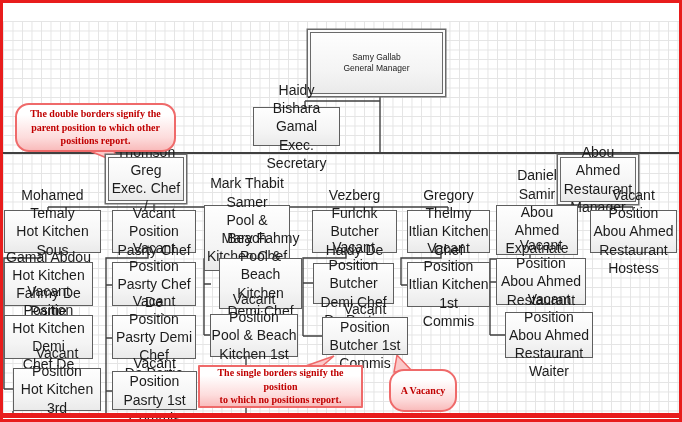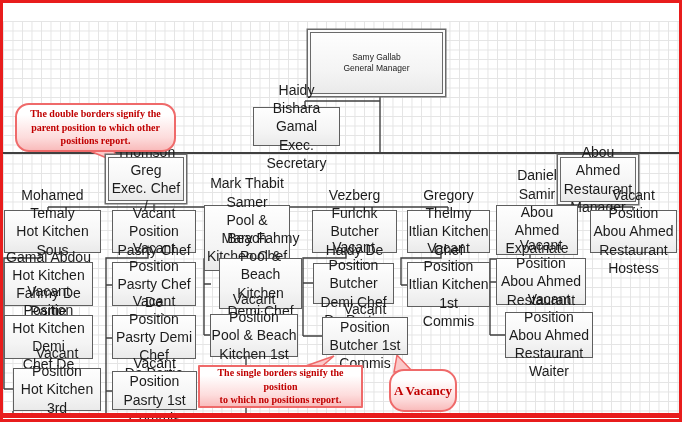--- a/index.html
+++ b/index.html
@@ -144,16 +144,16 @@
 
   <div class="node" style="left:587px;top:207px;width:87px;height:43px">Vacant Position
 Abou Ahmed
 Restaurant Hostess</div>
 
   <div class="callout" style="left:12px;top:100px;width:161px;height:49px;border-radius:14px">The double borders signify the
 parent position to which other
 positions report.</div>
   <div class="callout" style="left:195px;top:362px;width:165px;height:43px;border-radius:1px">The single borders signify the position
 to which no positions report.</div>
-  <div class="callout" style="left:386px;top:366px;width:68px;height:43px;border-radius:15px;font-size:13px">A Vacancy</div>
+  <div class="callout" style="left:386px;top:366px;width:68px;height:43px;border-radius:15px;font-size:10px">A Vacancy</div>
 
   <div id="bottom-band"></div>
 </div>
 
 </body></html>

